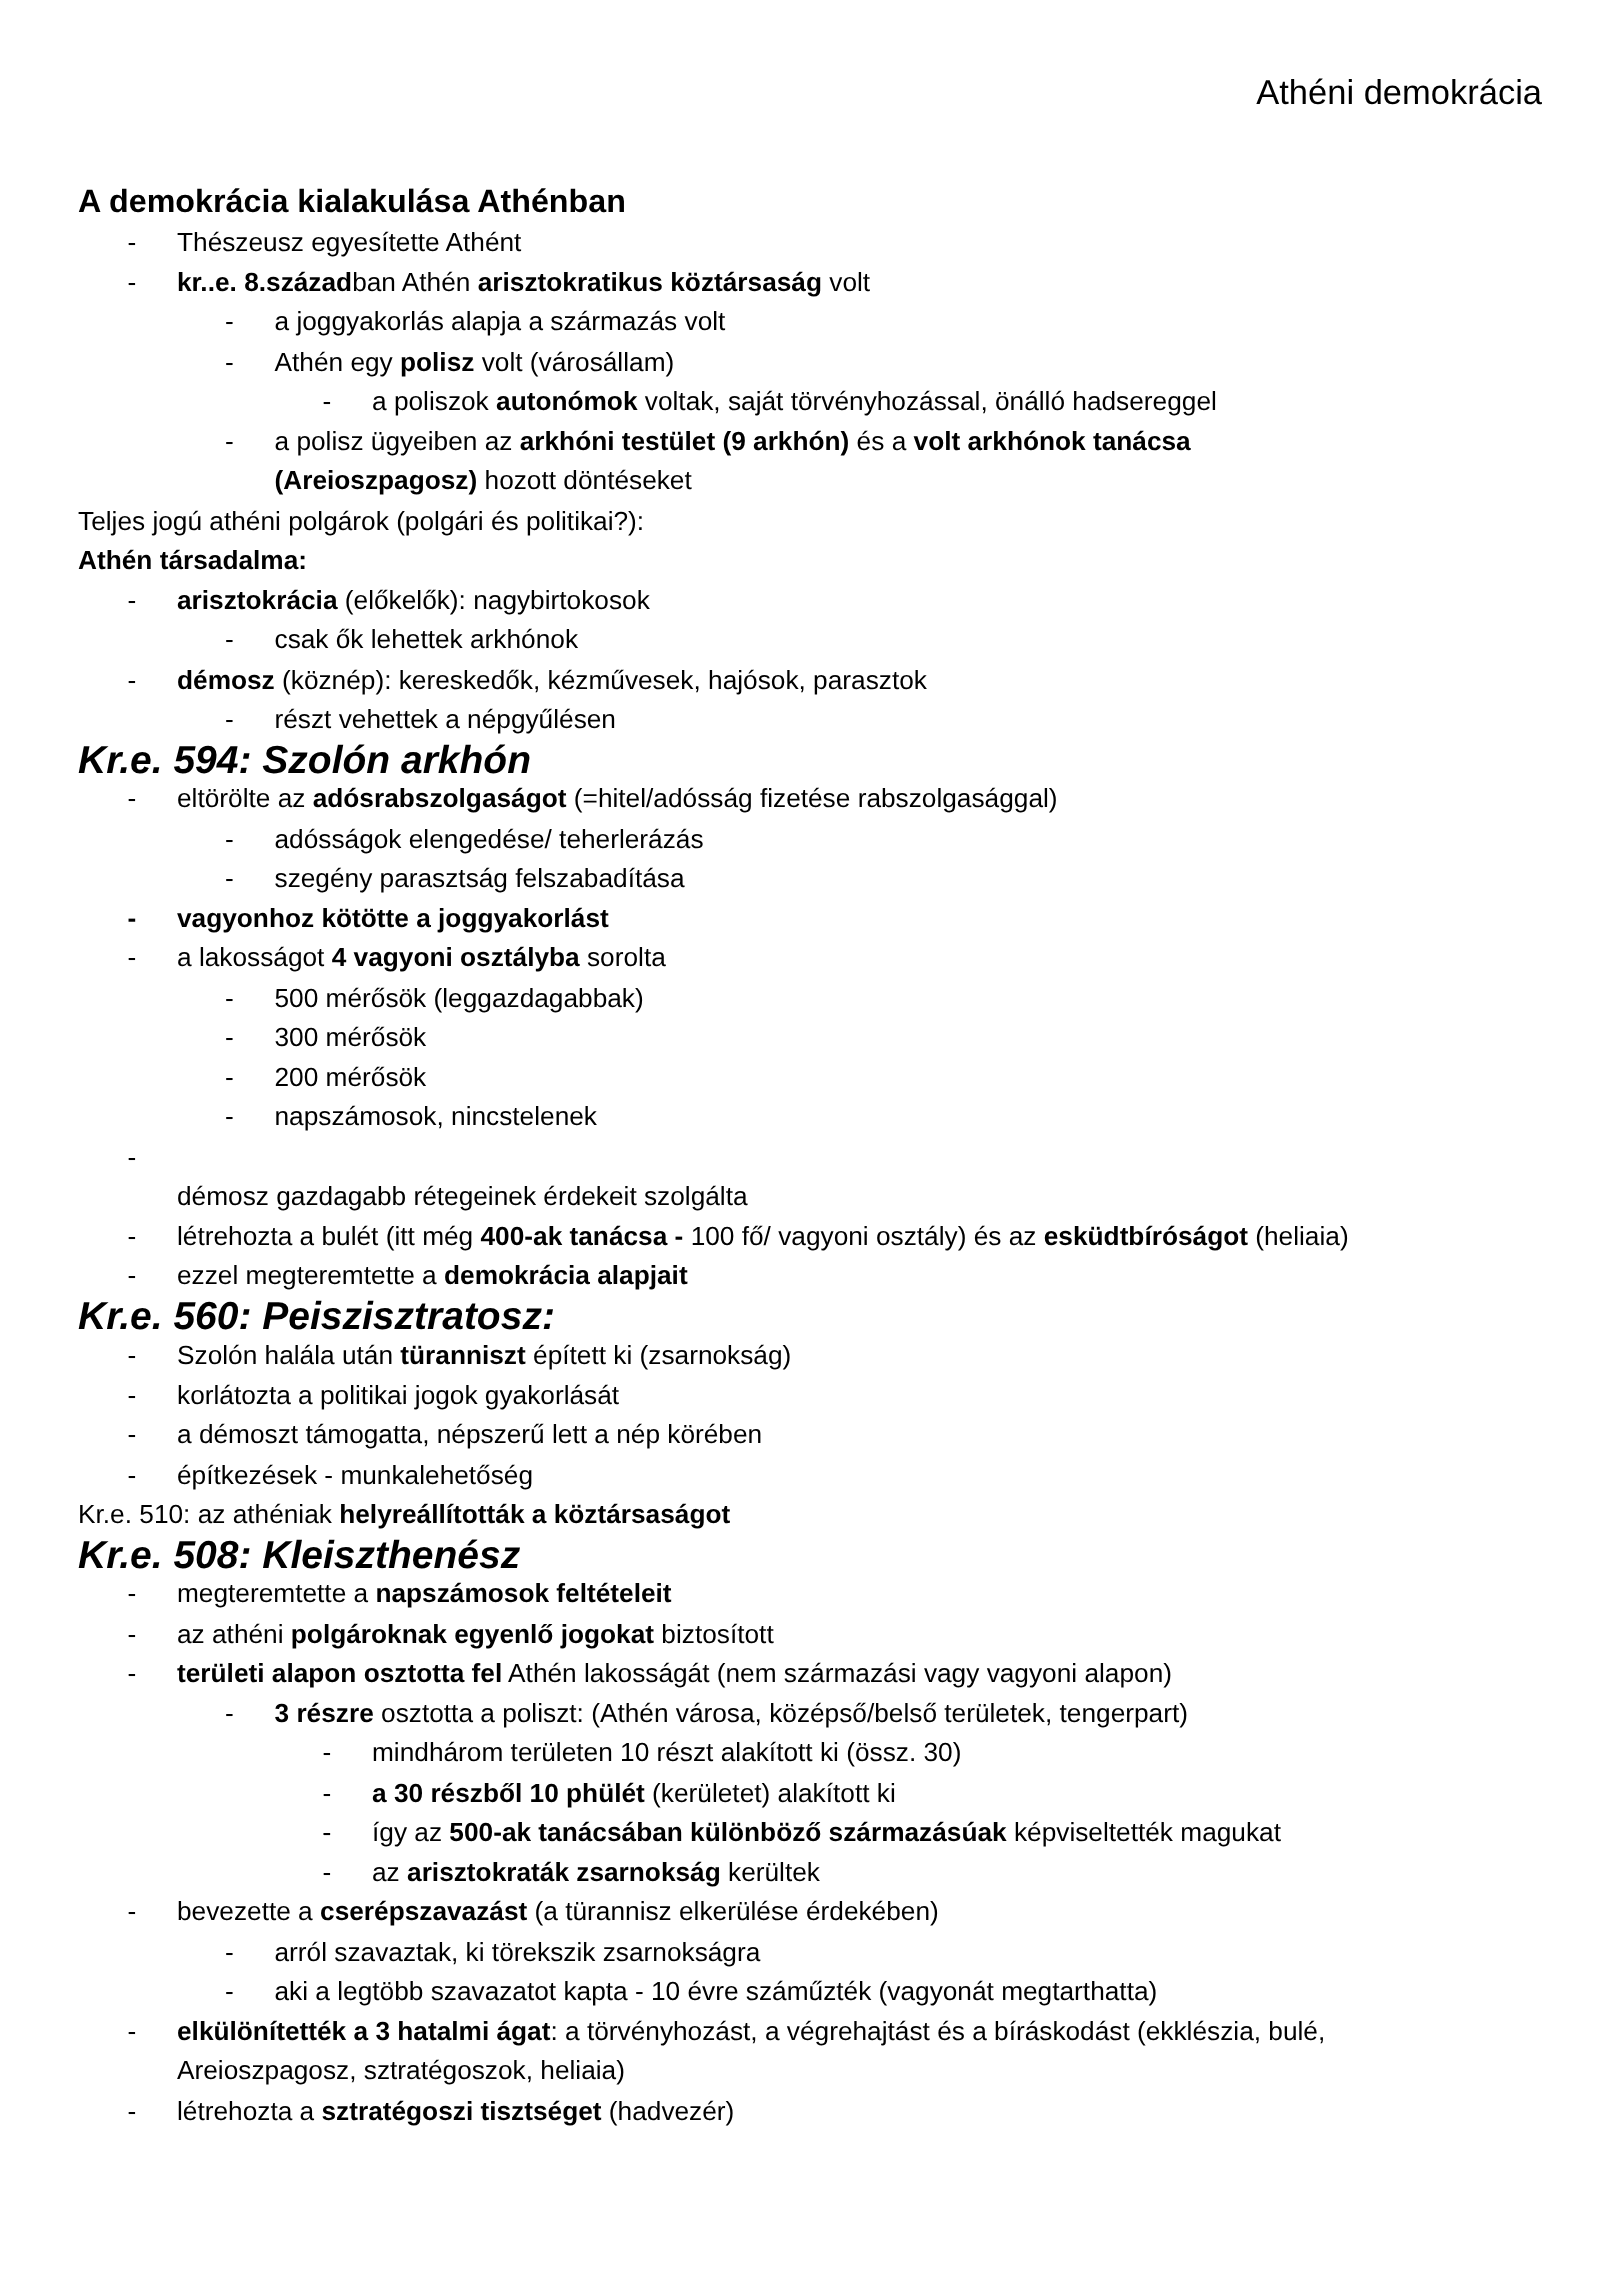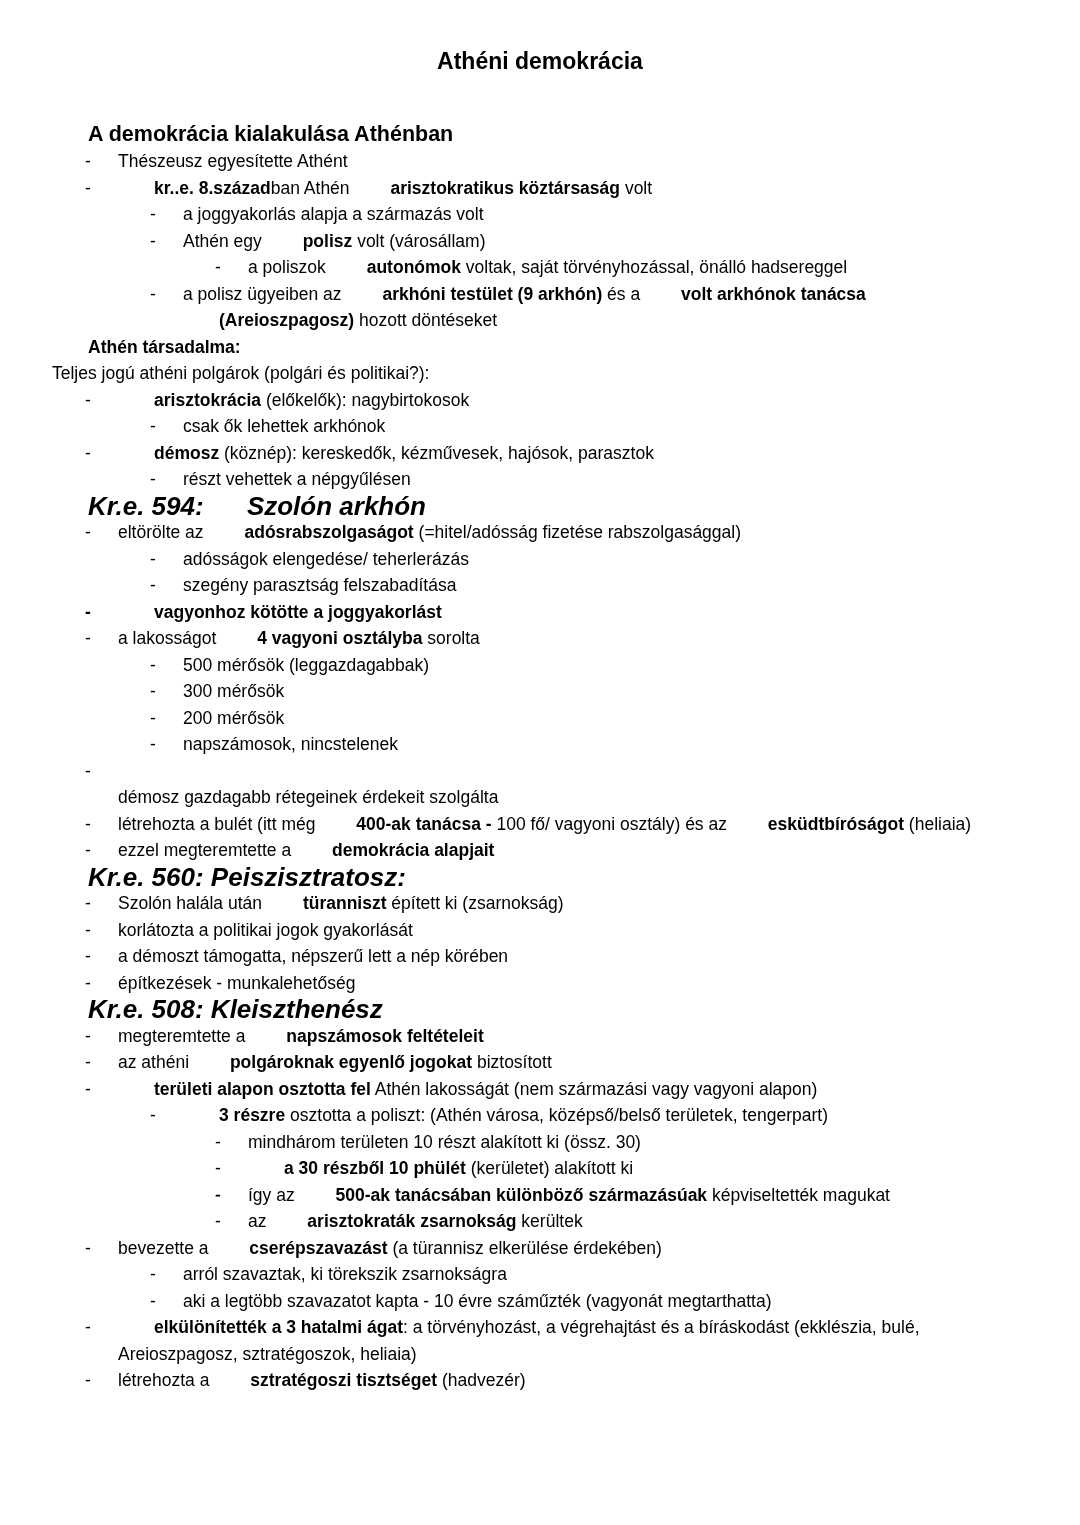--- a/index.html
+++ b/index.html
@@ -8,52 +8,52 @@
     color: #000000;
     font-family: "Liberation Sans", sans-serif;
   }
   .page {
     box-sizing: border-box;
     width: 1080px; height: 1525px;
     padding: 46px 52px 0 52px;
     background: #ffffff;
   }
   .title {
-    font-size: 23px; line-height: 30px; font-weight: 700;
-    text-align: center; margin: 0 0 44px 0;
+    font-size: 23px; line-height: 30px; font-weight: 400;
+    text-align: right; margin: 0 0 44px 0;
   }
   .h2 { font-size: 21.5px; line-height: 28px; font-weight: 700; margin: 0; }
   .h3 { font-size: 26px;   line-height: 26.5px; font-weight: 700; margin: 0; font-style: italic; }
   .p, .li { font-size: 17.5px; line-height: 26.5px; margin: 0; font-weight: 400; }
   .li { position: relative; }
   .li.lv1 { padding-left: 66px; }
   .li.lv2 { padding-left: 131px; }
   .li.lv3 { padding-left: 196px; }
   .marker { position: absolute; top: 0; }
   .lv1 > .marker { left: 33px; }
   .lv2 > .marker { left: 98px; }
   .lv3 > .marker { left: 163px; }
   .marker.bold { font-weight: 700; }
-  b { font-weight: 700; margin-left: 36px; }
+  b { font-weight: 700; }
 </style>
 </head>
 <body>
 
 <div class="page">
   <h1 class="title">Athéni demokrácia</h1>
   <div id="doc-body">
       <div class="h2"><b>A demokrácia kialakulása Athénban</b></div>
       <div class="li lv1"><span class="marker">-</span><span>Thészeusz egyesítette Athént</span></div>
       <div class="li lv1"><span class="marker">-</span><b>kr..e. 8.század</b><span>ban Athén </span><b>arisztokratikus köztársaság</b><span> volt</span></div>
       <div class="li lv2"><span class="marker">-</span><span>a joggyakorlás alapja a származás volt</span></div>
       <div class="li lv2"><span class="marker">-</span><span>Athén egy </span><b>polisz</b><span> volt (városállam)</span></div>
       <div class="li lv3"><span class="marker">-</span><span>a poliszok </span><b>autonómok</b><span> voltak, saját törvényhozással, önálló hadsereggel</span></div>
       <div class="li lv2"><span class="marker">-</span><span>a polisz ügyeiben az </span><b>arkhóni testület (9 arkhón)</b><span> és a </span><b>volt arkhónok tanácsa</b><br><b>(Areioszpagosz)</b><span> hozott döntéseket</span></div>
+      <div class="p"><span>Teljes jogú athéni polgárok (polgári és politikai?):</span></div>
       <div class="p"><b>Athén társadalma:</b></div>
-      <div class="p"><span>Teljes jogú athéni polgárok (polgári és politikai?):</span></div>
       <div class="li lv1"><span class="marker">-</span><b>arisztokrácia</b><span> (előkelők): nagybirtokosok</span></div>
       <div class="li lv2"><span class="marker">-</span><span>csak ők lehettek arkhónok</span></div>
       <div class="li lv1"><span class="marker">-</span><b>démosz</b><span> (köznép): kereskedők, kézművesek, hajósok, parasztok</span></div>
       <div class="li lv2"><span class="marker">-</span><span>részt vehettek a népgyűlésen</span></div>
       <div class="h3"><b>Kr.e. 594</b><span>: </span><b>Szolón arkhón</b></div>
       <div class="li lv1"><span class="marker">-</span><span>eltörölte az </span><b>adósrabszolgaságot</b><span> (=hitel/adósság fizetése rabszolgasággal)</span></div>
       <div class="li lv2"><span class="marker">-</span><span>adósságok elengedése/ teherlerázás</span></div>
       <div class="li lv2"><span class="marker">-</span><span>szegény parasztság felszabadítása</span></div>
       <div class="li lv1"><span class="marker bold">-</span><b>vagyonhoz kötötte a joggyakorlást</b></div>
       <div class="li lv1"><span class="marker">-</span><span>a lakosságot </span><b>4 vagyoni osztályba</b><span> sorolta</span></div>
@@ -62,20 +62,21 @@
       <div class="li lv2"><span class="marker">-</span><span>200 mérősök</span></div>
       <div class="li lv2"><span class="marker">-</span><span>napszámosok, nincstelenek</span></div>
       <div class="li lv1"><span class="marker">-</span><br><span>démosz gazdagabb rétegeinek érdekeit szolgálta</span></div>
       <div class="li lv1"><span class="marker">-</span><span>létrehozta a bulét (itt még </span><b>400-ak tanácsa -</b><span> 100 fő/ vagyoni osztály) és az </span><b>esküdtbíróságot</b><span> (heliaia)</span></div>
       <div class="li lv1"><span class="marker">-</span><span>ezzel megteremtette a </span><b>demokrácia alapjait</b></div>
       <div class="h3"><b>Kr.e. 560: Peiszisztratosz:</b></div>
       <div class="li lv1"><span class="marker">-</span><span>Szolón halála után </span><b>türanniszt</b><span> épített ki (zsarnokság)</span></div>
       <div class="li lv1"><span class="marker">-</span><span>korlátozta a politikai jogok gyakorlását</span></div>
       <div class="li lv1"><span class="marker">-</span><span>a démoszt támogatta, népszerű lett a nép körében</span></div>
       <div class="li lv1"><span class="marker">-</span><span>építkezések - munkalehetőség</span></div>
+      <div class="p"><span>Kr.e. 510: az athéniak </span><b>helyreállították a köztársaságot</b></div>
       <div class="h3"><b>Kr.e. 508: Kleiszthenész</b></div>
       <div class="li lv1"><span class="marker">-</span><span>megteremtette a </span><b>napszámosok feltételeit</b></div>
       <div class="li lv1"><span class="marker">-</span><span>az athéni </span><b>polgároknak egyenlő jogokat</b><span> biztosított</span></div>
       <div class="li lv1"><span class="marker">-</span><b>területi alapon osztotta fel</b><span> Athén lakosságát (nem származási vagy vagyoni alapon)</span></div>
       <div class="li lv2"><span class="marker">-</span><b>3 részre</b><span> osztotta a poliszt: (Athén városa, középső/belső területek, tengerpart)</span></div>
       <div class="li lv3"><span class="marker">-</span><span>mindhárom területen 10 részt alakított ki (össz. 30)</span></div>
       <div class="li lv3"><span class="marker">-</span><b>a 30 részből 10 phülét</b><span> (kerületet) alakított ki</span></div>
       <div class="li lv3"><span class="marker">-</span></div>
       <div class="li lv3"><span class="marker">-</span><span>így az </span><b>500-ak tanácsában különböző származásúak</b><span> képviseltették magukat</span></div>
       <div class="li lv3"><span class="marker">-</span><span>az </span><b>arisztokraták zsarnokság</b><span> kerültek</span></div>

